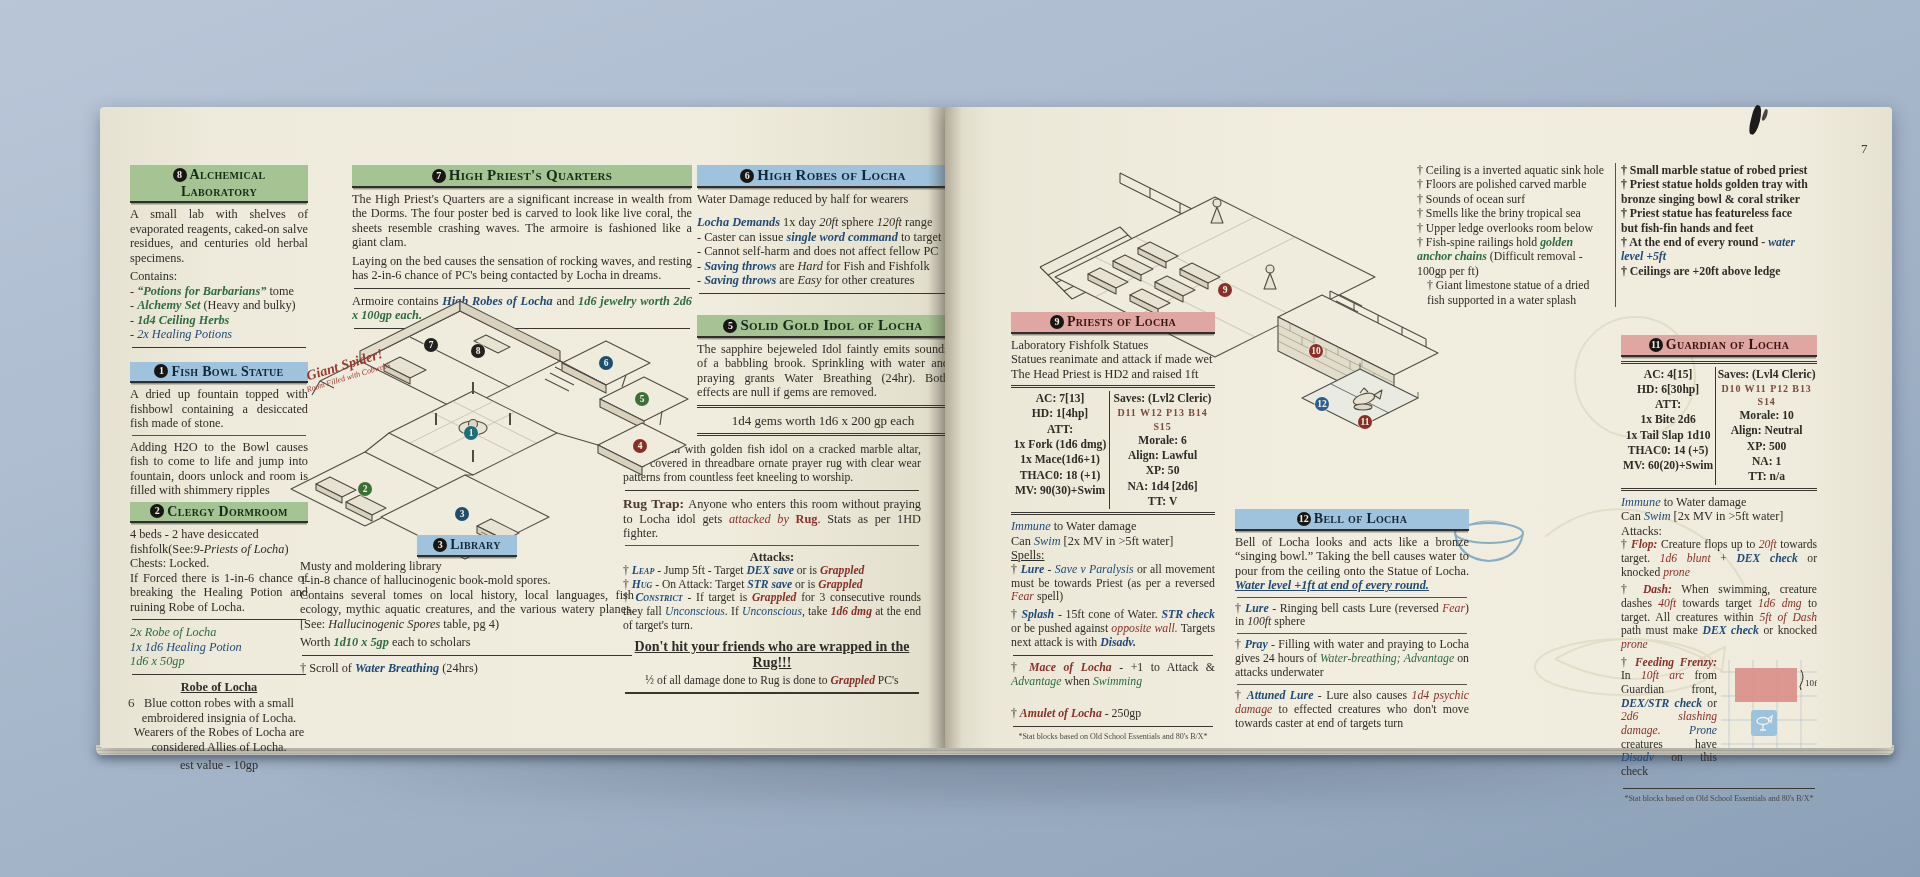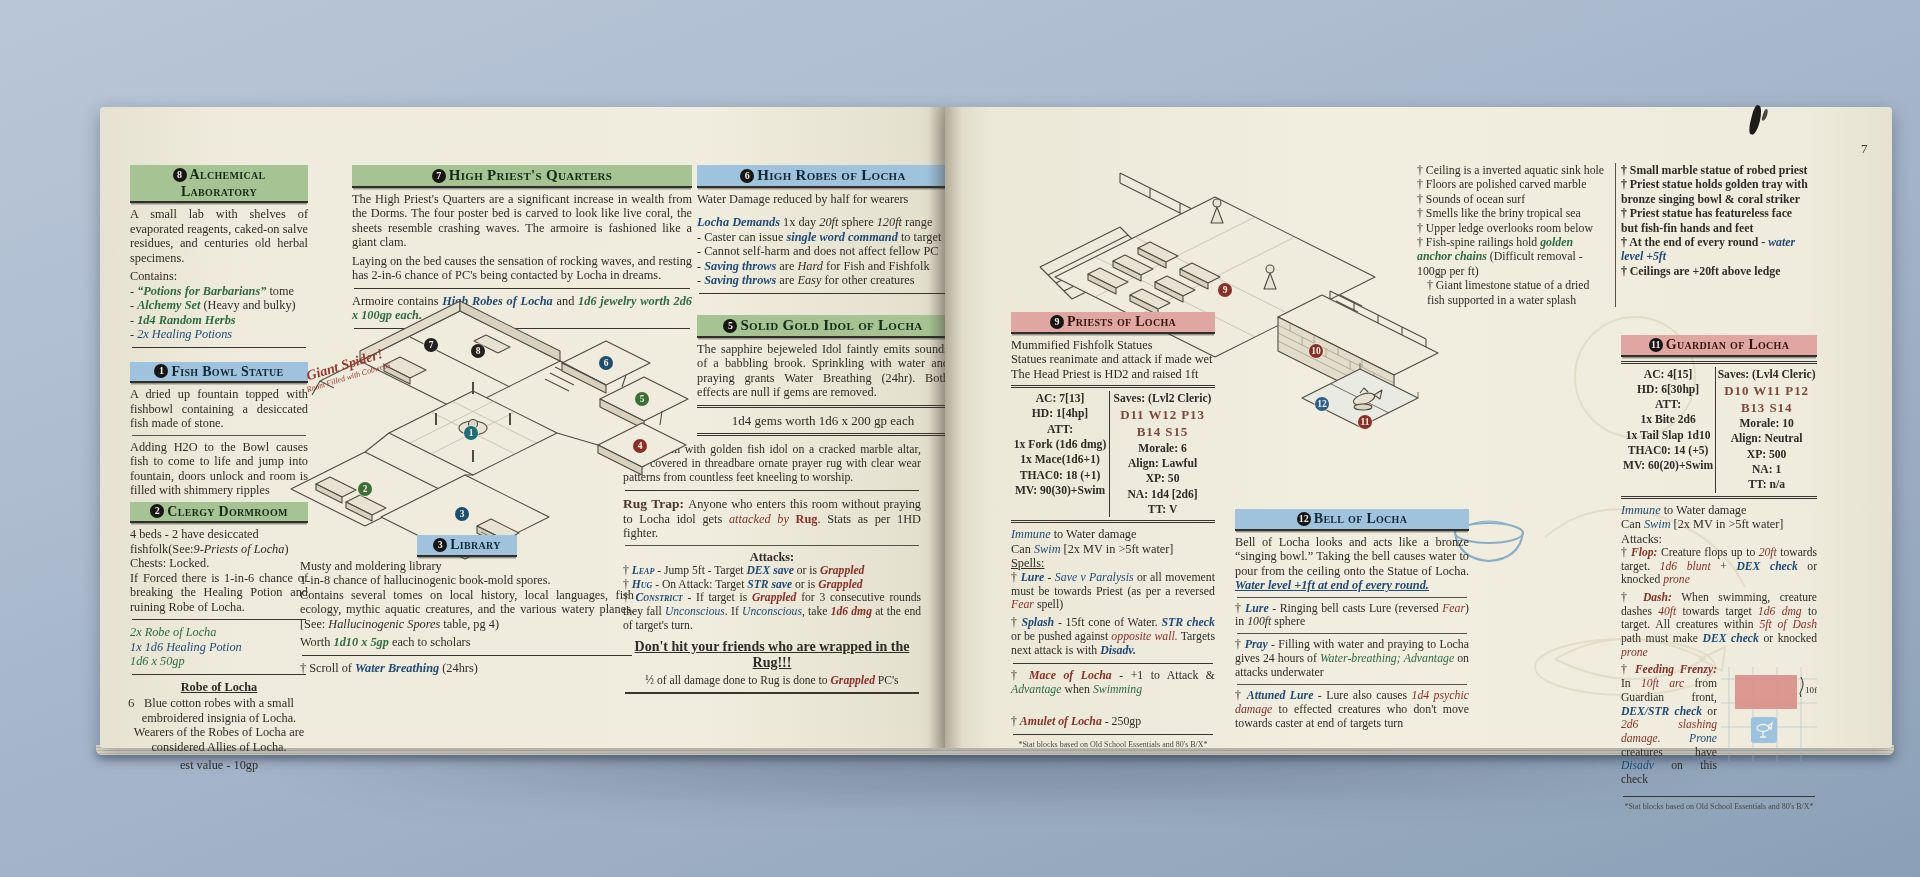--- a/index.html
+++ b/index.html
@@ -59,21 +59,21 @@
   .sg-rb{color:#8a2f28;font-weight:700;}
   .sg-u{color:#1f4a78;font-style:italic;font-weight:700;text-decoration:underline;}
   .sg-lbl{font-weight:700;font-size:13.5px;color:#4c372c;}
   .sub-title{font-weight:700;text-decoration:underline;text-align:center;margin:2px 0;}
   .dont{font-weight:700;font-size:14px;text-decoration:underline;text-align:center;margin:6px 0 2px 0;}
   .footnote{font-size:8px;text-align:center;color:#4a4840;margin-top:4px;}
   
   .stats{display:grid;grid-template-columns:1fr 1.08fr;border-top:3px double #38362f;border-bottom:3px double #38362f;padding:3px 0;margin:4px 0;}
   .st-l,.st-r{text-align:center;font-weight:700;font-size:11.6px;line-height:1.32;color:#2c2b25;}
   .st-r{border-left:1.5px solid #38362f;}
-  .st-saves{font-size:13px;letter-spacing:.9px;color:#7c4a3c;}
+  .st-saves{font-size:10px;letter-spacing:.9px;color:#7c4a3c;}
   
   .map{position:absolute;}
   .marker{position:absolute;width:14px;height:14px;border-radius:50%;color:#f6f3e9;
     font-size:9.5px;font-weight:700;text-align:center;line-height:14px;transform:translate(-7px,-7px);
     box-shadow:0 0 0 1px rgba(240,236,220,.6);}
   .spider{position:absolute;transform:rotate(-17deg);color:#9c372d;text-align:center;}
   .spider .s1{font-size:14px;font-weight:700;font-style:italic;}
   .spider .s2{font-size:8px;font-style:italic;}
   .smudge{position:absolute;background:#1d1c1a;border-radius:40% 60% 55% 45%;}
   .sketch{position:absolute;}
@@ -86,21 +86,21 @@
   <div class="book-under"></div>
 
   <div class="page page-left">
 
     <div class="col" style="left:30px;top:58px;width:178px;">
       <div class="hd hd-green" style="font-size:14px;"><span class="badge">8</span><span>Alchemical Laboratory</span></div>
       <div class="p">A small lab with shelves of evaporated reagents, caked-on salve residues, and centuries old herbal specimens.</div>
       <div class="ln">Contains:</div>
       <div class="ln"><span class="sg-n">- </span><span class="sg-g">“Potions for Barbarians”</span><span class="sg-n"> tome</span></div>
       <div class="ln"><span class="sg-n">- </span><span class="sg-g">Alchemy Set</span><span class="sg-n"> (Heavy and bulky)</span></div>
-      <div class="ln"><span class="sg-n">- </span><span class="sg-g">1d4 Random Herbs</span></div>
+      <div class="ln"><span class="sg-n">- </span><span class="sg-g">1d4 Ceiling Herbs</span></div>
       <div class="ln"><span class="sg-n">- </span><span class="sg-bi">2x Healing Potions</span></div>
       <div class="rl"></div>
       <div class="gap"></div>
       <div class="hd hd-blue" style="font-size:14px;"><span class="badge">1</span><span>Fish Bowl Statue</span></div>
       <div class="p">A dried up fountain topped with fishbowl containing a desiccated fish made of stone.</div>
       <div class="rl-thin"></div>
       <div class="p">Adding H2O to the Bowl causes fish to come to life and jump into fountain, doors unlock and room is filled with shimmery ripples</div>
       <div class="hd hd-green" style="font-size:14px;"><span class="badge">2</span><span>Clergy Dormroom</span></div>
       <div class="ln"><span class="sg-n">4 beds - 2 have desiccated fishfolk(See:</span><span class="sg-i">9-Priests of Locha</span><span class="sg-n">)</span></div>
       <div class="ln">Chests: Locked.</div>
@@ -294,21 +294,21 @@
             <path d="M404,248 l8,-5 l-2,9 z"></path>
             <path d="M390,246 l4,-5 l4,4" fill="none"></path>
             <ellipse cx="393" cy="260" rx="9" ry="3" fill="#dcd6c4"></ellipse>
           </g>
         </g>
       </svg>
     <div class="marker" style="left: 255px; top: 143px; background: rgb(138, 47, 40);">9</div><div class="marker" style="left: 346px; top: 204px; background: rgb(138, 47, 40);">10</div><div class="marker" style="left: 395px; top: 275px; background: rgb(138, 47, 40);">11</div><div class="marker" style="left: 352px; top: 257px; background: rgb(42, 95, 143);">12</div></div>
 
     <div class="col" style="left:66px;top:205px;width:204px;">
       <div class="hd hd-pink" style="font-size:14px;"><span class="badge">9</span><span>Priests of Locha</span></div>
-      <div class="ln">Mummified Fishfolk Statues</div>
+      <div class="ln">Laboratory Fishfolk Statues</div>
       <div class="ln">Statues reanimate and attack if made wet</div>
       <div class="ln">The Head Priest is HD2 and raised 1ft</div>
       <div class="stats">
         <div class="st-l">
           <div>AC: 7[13]</div>
           <div>HD: 1[4hp]</div>
           <div>ATT:</div>
           <div>1x Fork (1d6 dmg)</div>
           <div>1x Mace(1d6+1)</div>
           <div>THAC0: 18 (+1)</div>

